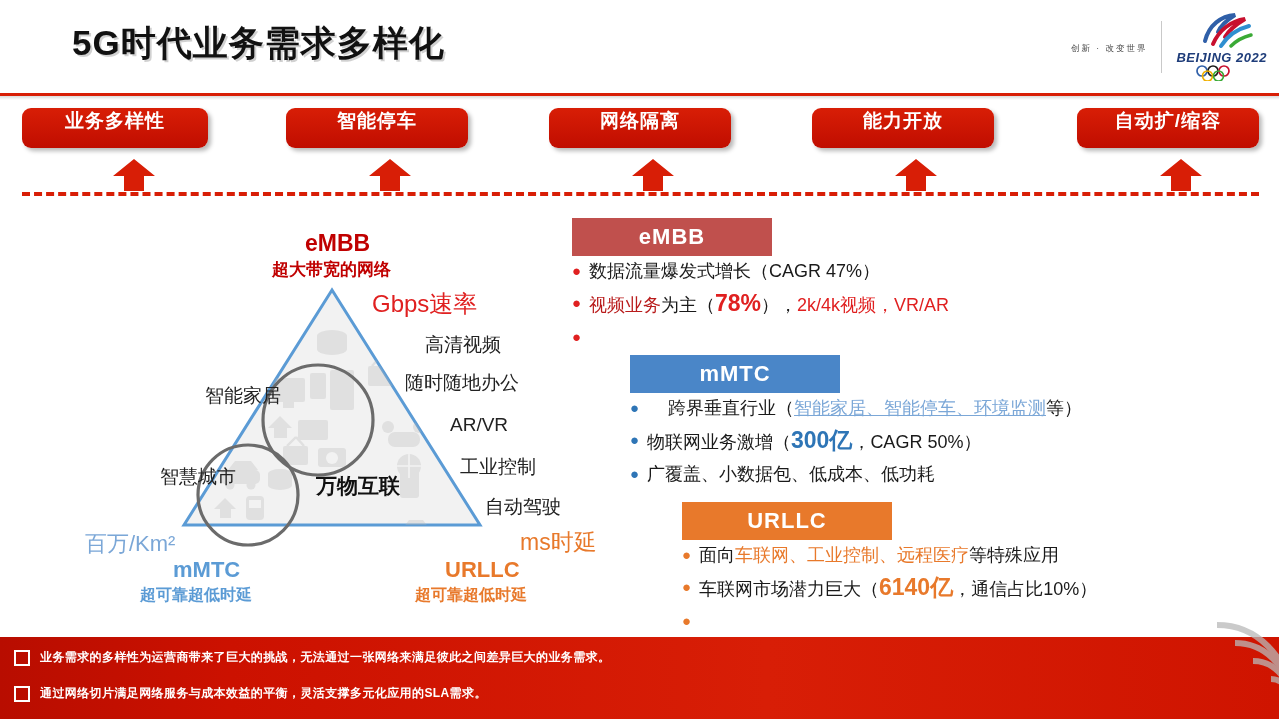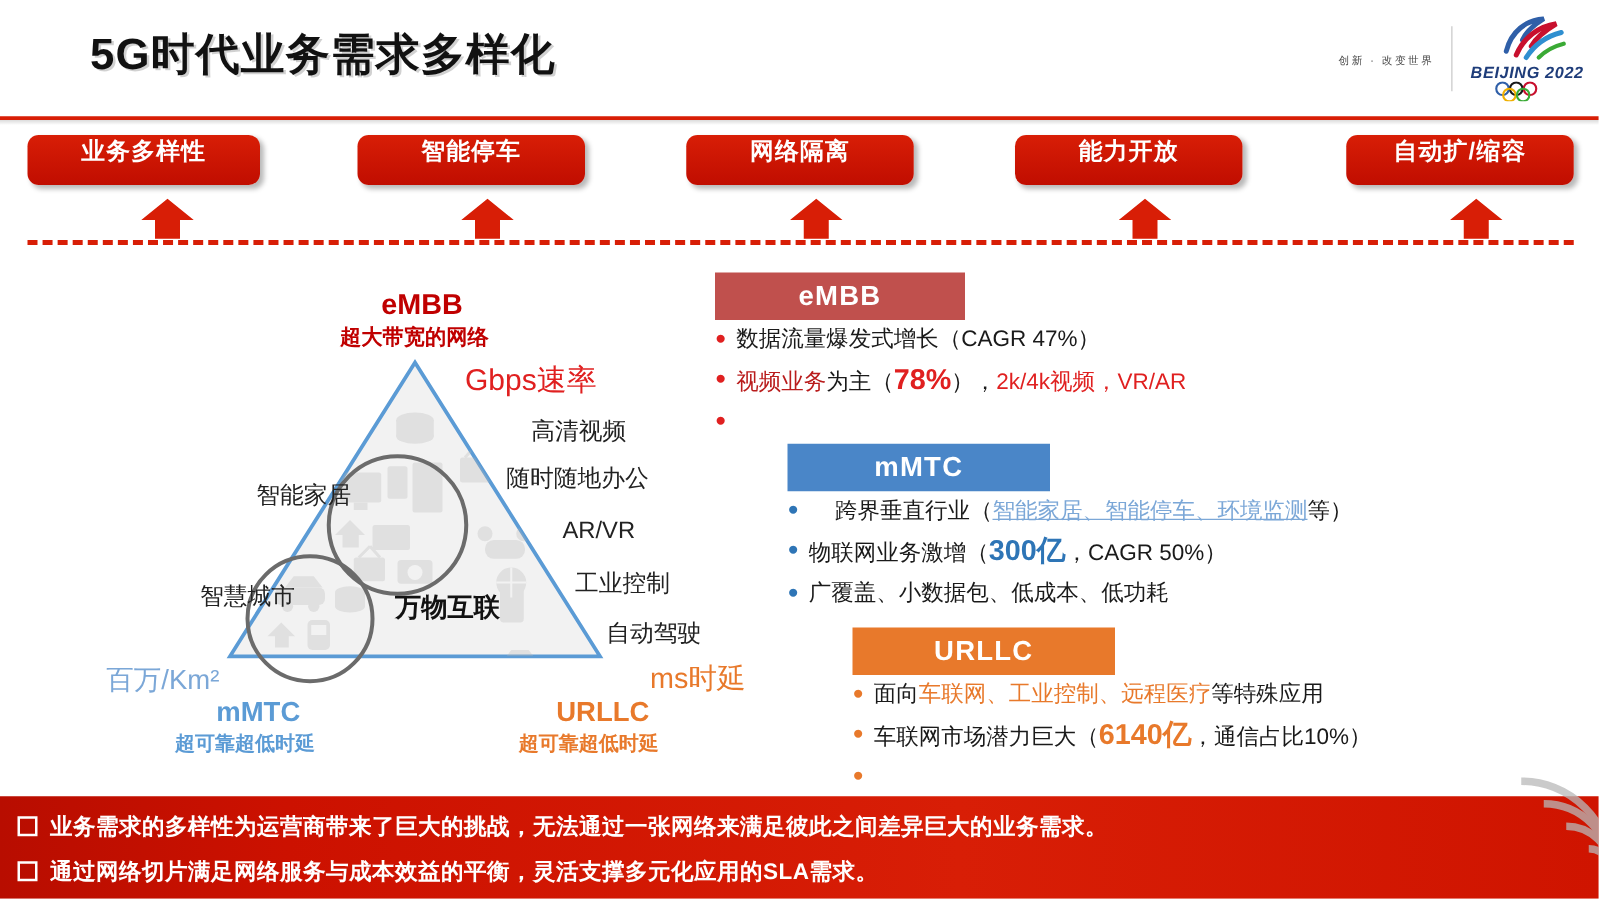--- a/index.html
+++ b/index.html
@@ -88,21 +88,21 @@
   .b-txt{font-size:18px;line-height:27px;color:#1a1a1a;white-space:nowrap;}
   .big{font-size:23px;font-weight:bold;}
 
   
   .band{
     position:absolute;left:0;top:637px;width:1279px;height:82px;
     background:linear-gradient(to right,#b80d00 0%,#cc1100 18%,#d81e06 60%,#cf1400 100%);
   }
   .band-row{position:absolute;display:flex;align-items:center;color:#fff;}
   .band-box{display:inline-block;width:12px;height:12px;border:2px solid #fff;margin-right:10px;}
-  .band-txt{font-size:18px;font-weight:bold;letter-spacing:0.4px;white-space:nowrap;}
+  .band-txt{font-size:12px;font-weight:bold;letter-spacing:0.4px;white-space:nowrap;}
 
   .watermark{position:absolute;right:-30px;bottom:22px;width:170px;height:150px;opacity:1;pointer-events:none;}
 </style>
 </head>
 <body>
 
 <div class="slide">
 
   <div class="title">5G时代业务需求多样化</div>
 

